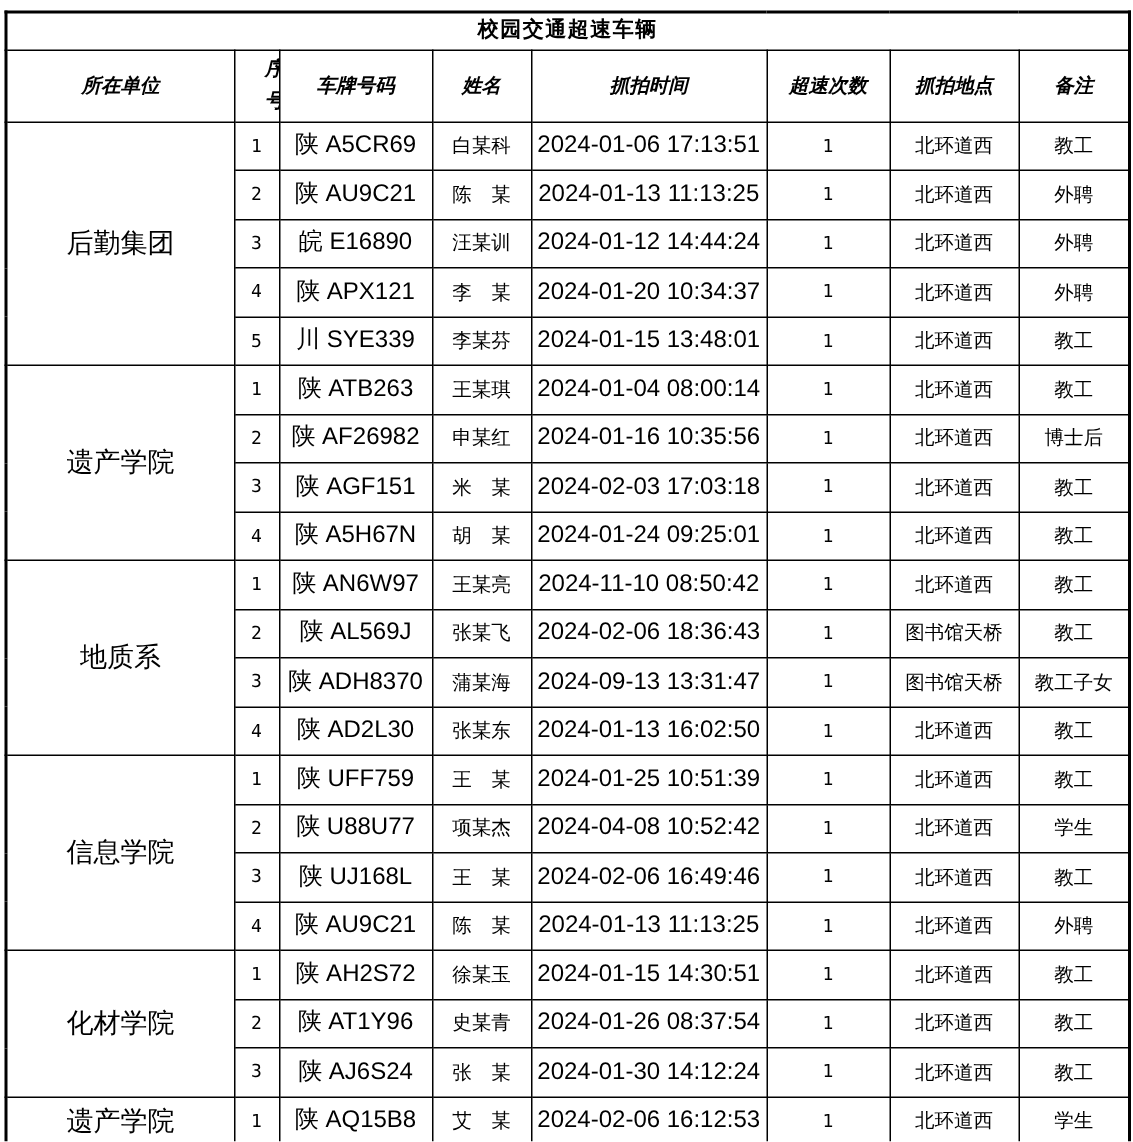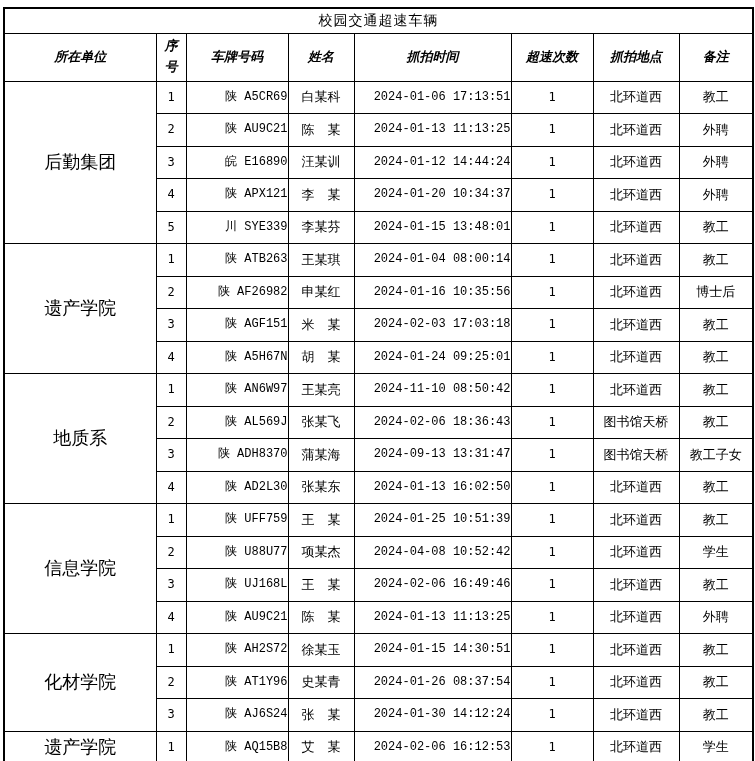--- a/index.html
+++ b/index.html
@@ -31,41 +31,40 @@
     border: 1px solid #000;
     text-align: center;
     vertical-align: middle;
     padding: 0;
     overflow: hidden;
     line-height: 1.25;
   }
   tr.title-row { height: 25px; }
   tr.title-row th {
     font-size: 14px;
-    font-weight: normal;
+    font-weight: bold;
     letter-spacing: 1px;
   }
   tr.header-row { height: 48px; font-style: italic; }
   tr.header-row th {
     font-size: 13px;
     font-weight: bold;
   }
-  tr.header-row th.h-no { padding: 0 8px; line-height: 1.6; }
+  tr.header-row th.h-no { padding: 0 20px; line-height: 1.6; }
   tbody tr { height: 32.5px; }
   tbody td { font-size: 13px; }
   td.c-unit { font-size: 18px; }
   td.c-no, td.c-count {
     font-family: "DejaVu Sans Mono", "Liberation Mono", monospace;
     font-size: 12px;
   }
   td.c-plate, td.c-time {
-    font-family: Liberation Mono, monospace;
-    font-size: 12px;
+    font-family: Liberation Sans, sans-serif;
+    font-size: 16px;
     white-space: pre;
-    text-align: right;
   }
 </style>
 </head>
 <body>
 
 <div class="page">
   <table class="speed-table">
     <colgroup>
       <col style="width:152px">
       <col style="width:30px">

